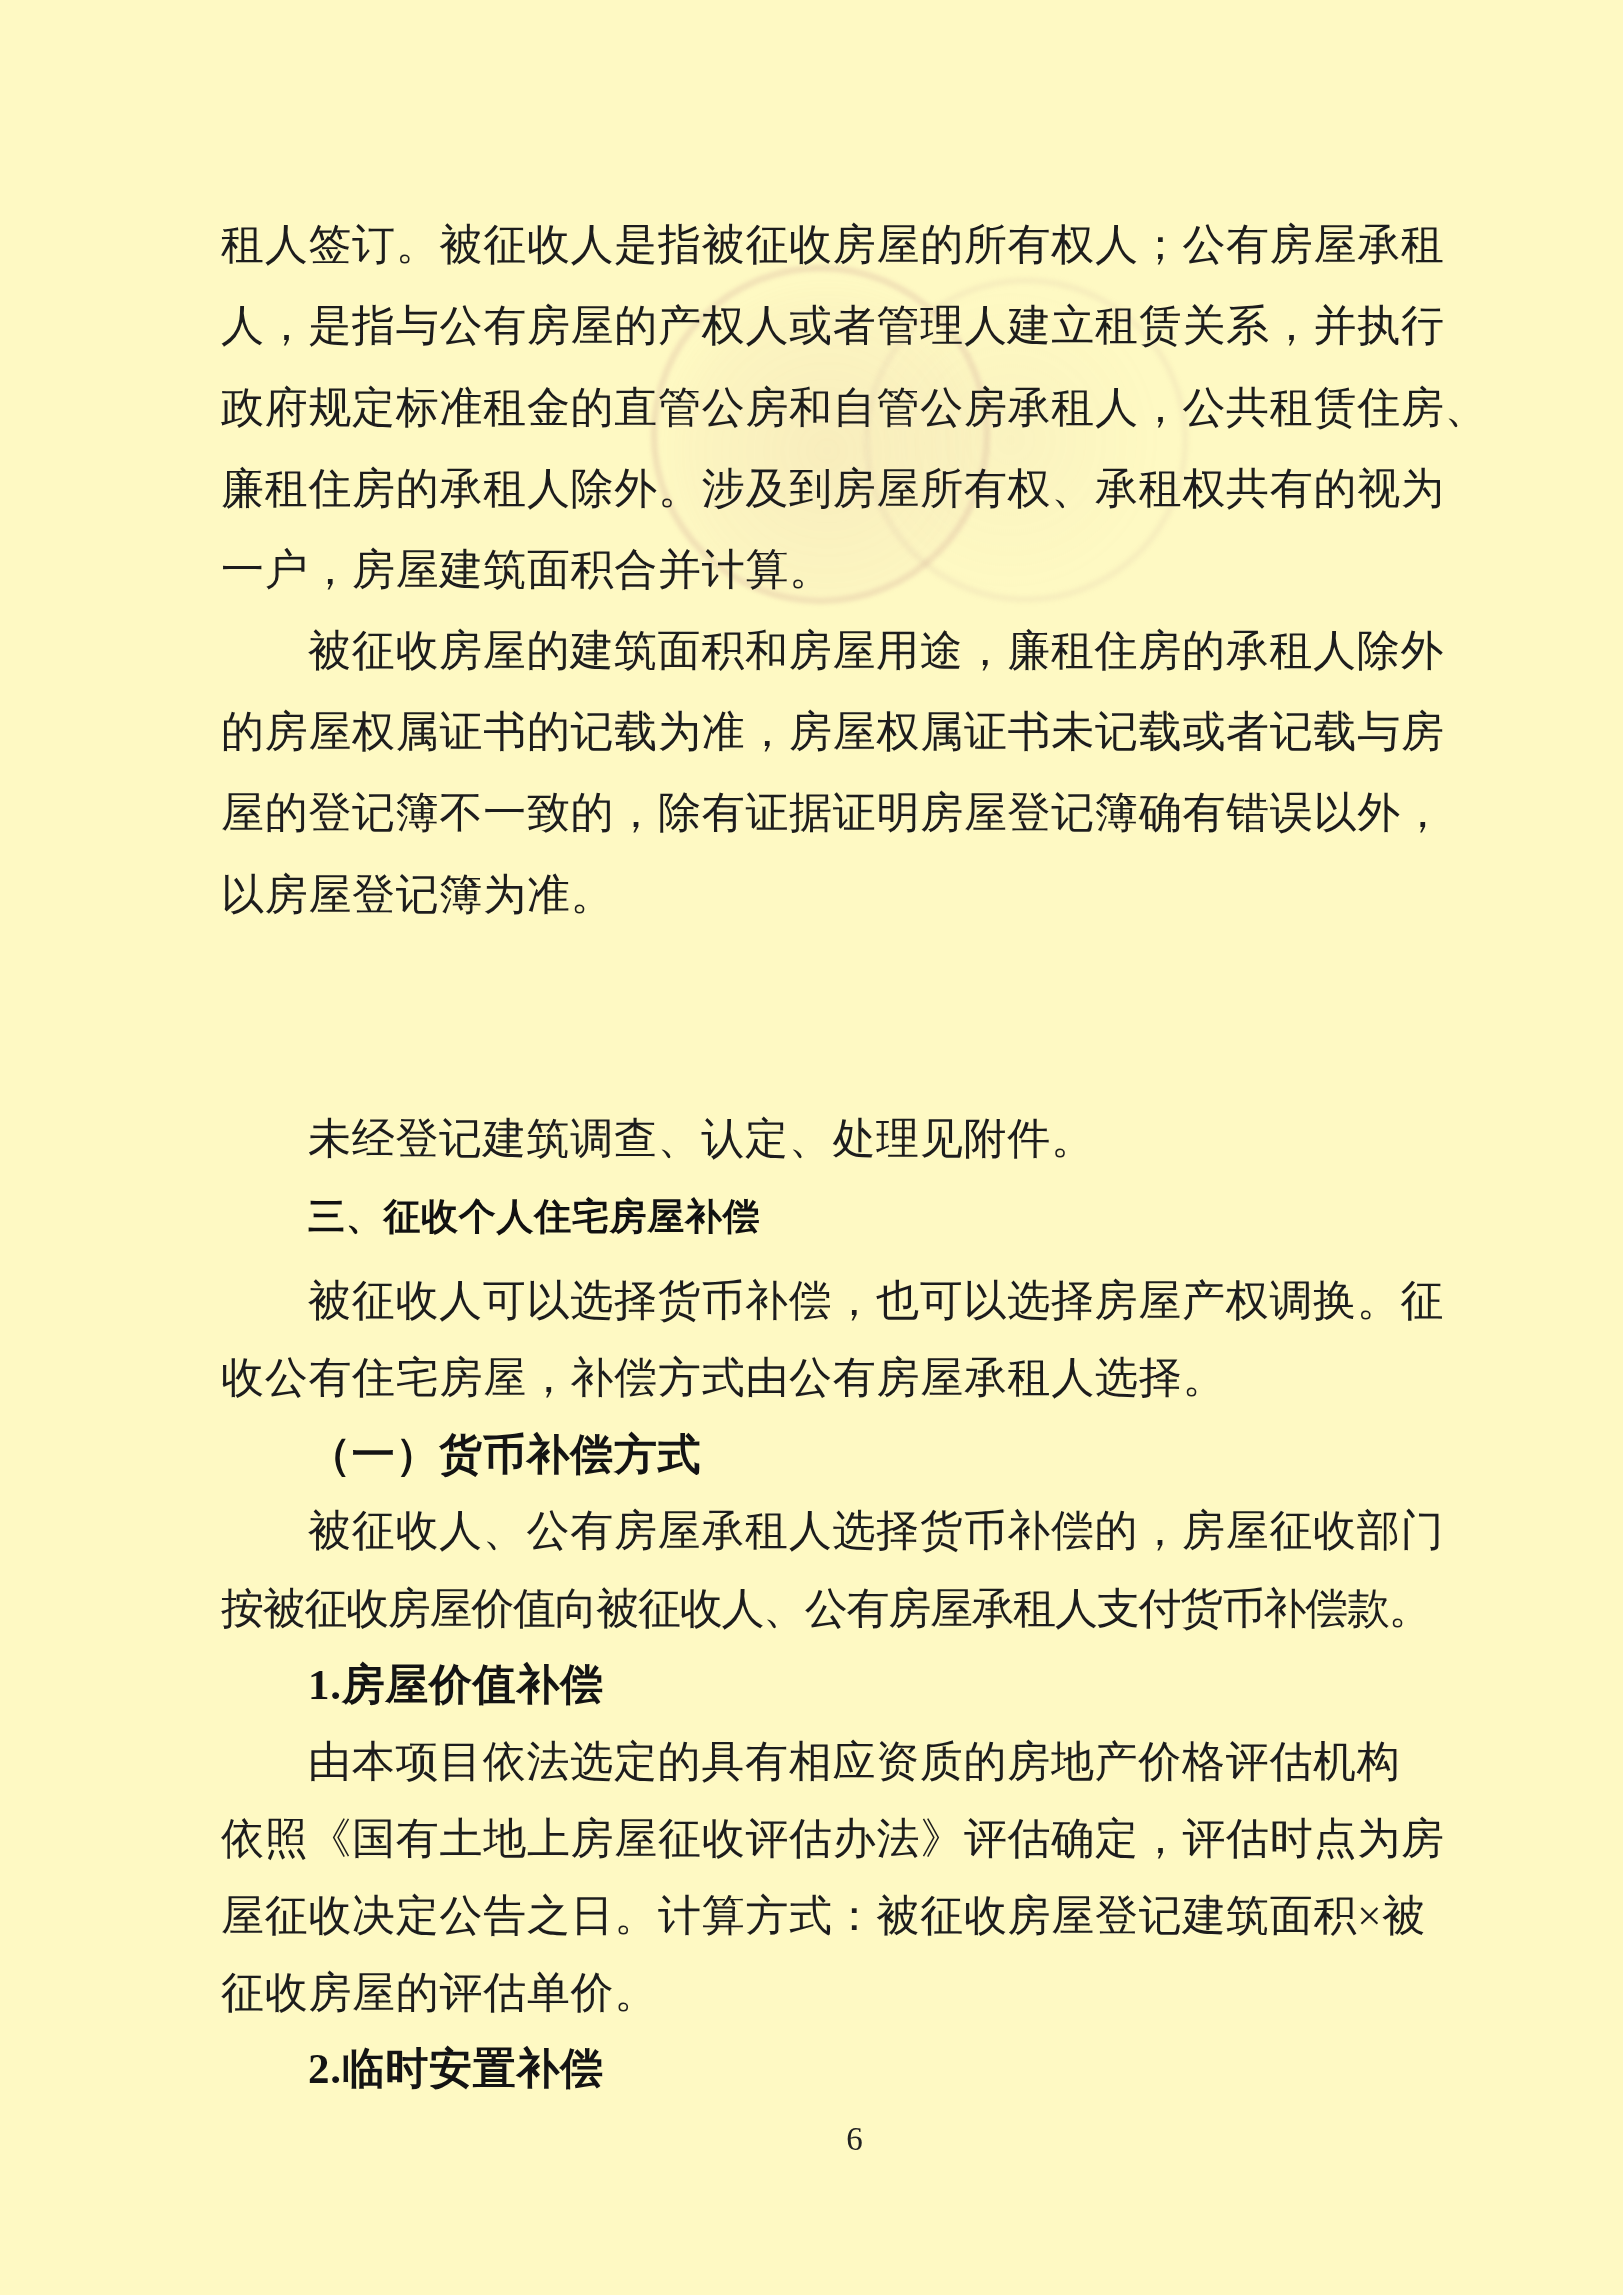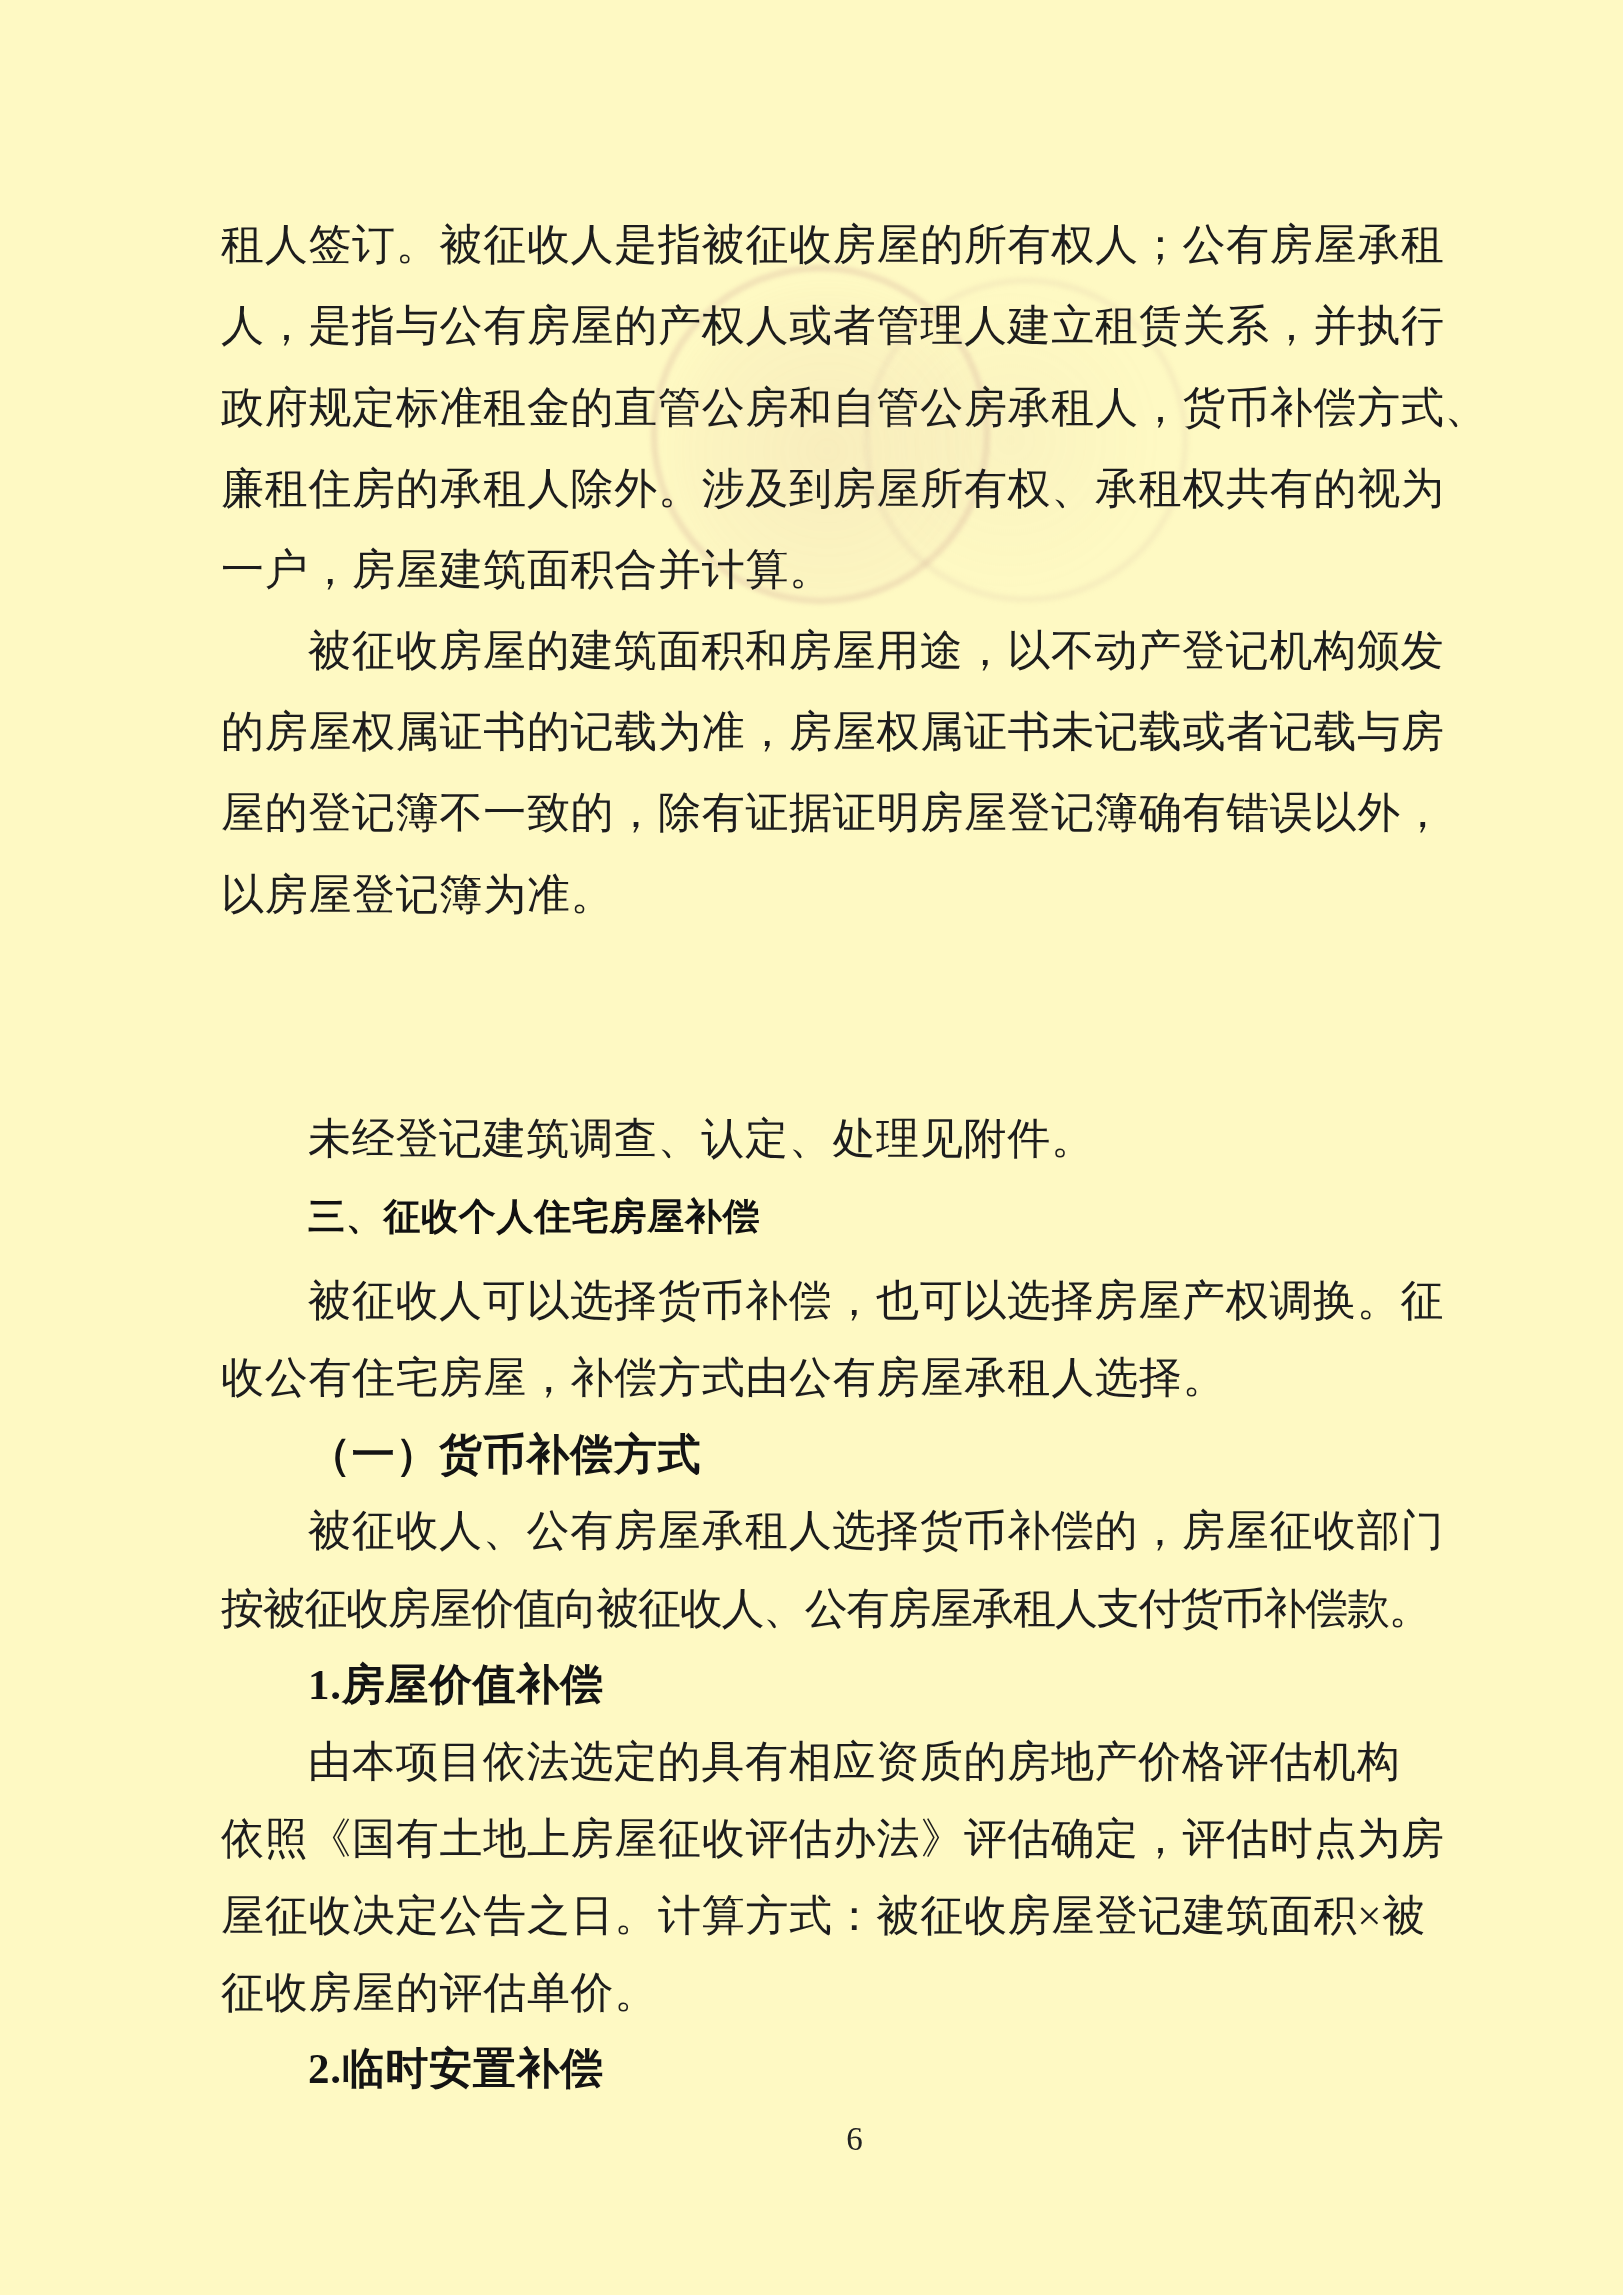--- a/index.html
+++ b/index.html
@@ -88,24 +88,24 @@
 </style>
 </head>
 <body>
 
 <div class="page">
   <div class="seal seal-a"></div>
   <div class="seal seal-b"></div>
   <div class="text-layer">
       <div class="doc-line style-body" style="top: 223px;">租人签订。被征收人是指被征收房屋的所有权人；公有房屋承租</div>
       <div class="doc-line style-body" style="top: 304px;">人，是指与公有房屋的产权人或者管理人建立租赁关系，并执行</div>
-      <div class="doc-line style-body" style="top: 386px;">政府规定标准租金的直管公房和自管公房承租人，货币补偿方式、</div>
+      <div class="doc-line style-body" style="top: 386px;">政府规定标准租金的直管公房和自管公房承租人，公共租赁住房、</div>
       <div class="doc-line style-body" style="top: 467px;">廉租住房的承租人除外。涉及到房屋所有权、承租权共有的视为</div>
       <div class="doc-line style-body" style="top: 548px;">一户，房屋建筑面积合并计算。</div>
-      <div class="doc-line style-body indent" style="top: 629px;">被征收房屋的建筑面积和房屋用途，以不动产登记机构颁发</div>
+      <div class="doc-line style-body indent" style="top: 629px;">被征收房屋的建筑面积和房屋用途，廉租住房的承租人除外</div>
       <div class="doc-line style-body" style="top: 710px;">的房屋权属证书的记载为准，房屋权属证书未记载或者记载与房</div>
       <div class="doc-line style-body" style="top: 791px;">屋的登记簿不一致的，除有证据证明房屋登记簿确有错误以外，</div>
       <div class="doc-line style-body" style="top: 873px;">以房屋登记簿为准。</div>
       <div class="doc-line style-body indent" style="top: 1117px;">未经登记建筑调查、认定、处理见附件。</div>
       <div class="doc-line style-hei indent" style="top: 1198px;">三、征收个人住宅房屋补偿</div>
       <div class="doc-line style-body indent" style="top: 1279px;">被征收人可以选择货币补偿，也可以选择房屋产权调换。征</div>
       <div class="doc-line style-body" style="top: 1356px;">收公有住宅房屋，补偿方式由公有房屋承租人选择。</div>
       <div class="doc-line style-kai indent" style="top: 1433px;">（一）货币补偿方式</div>
       <div class="doc-line style-body indent" style="top: 1509px;">被征收人、公有房屋承租人选择货币补偿的，房屋征收部门</div>
       <div class="doc-line style-body tight" style="top: 1587px;">按被征收房屋价值向被征收人、公有房屋承租人支付货币补偿款。</div>

